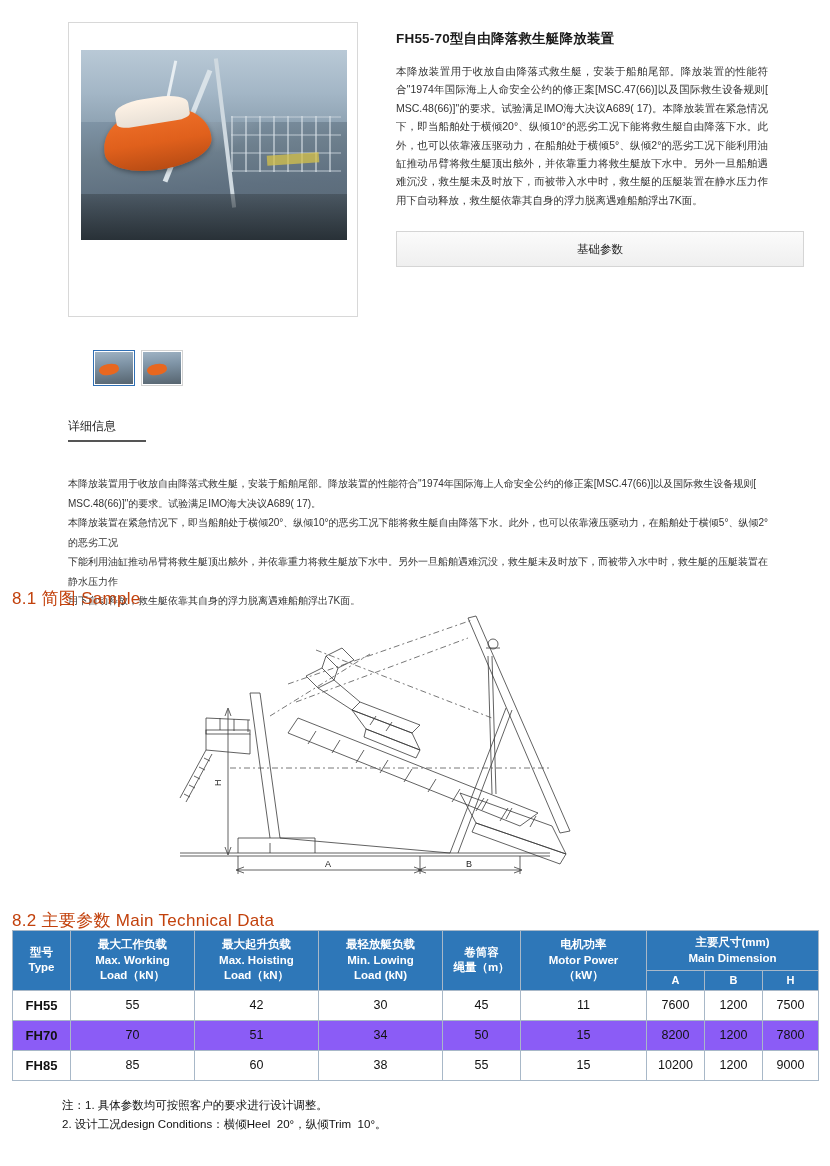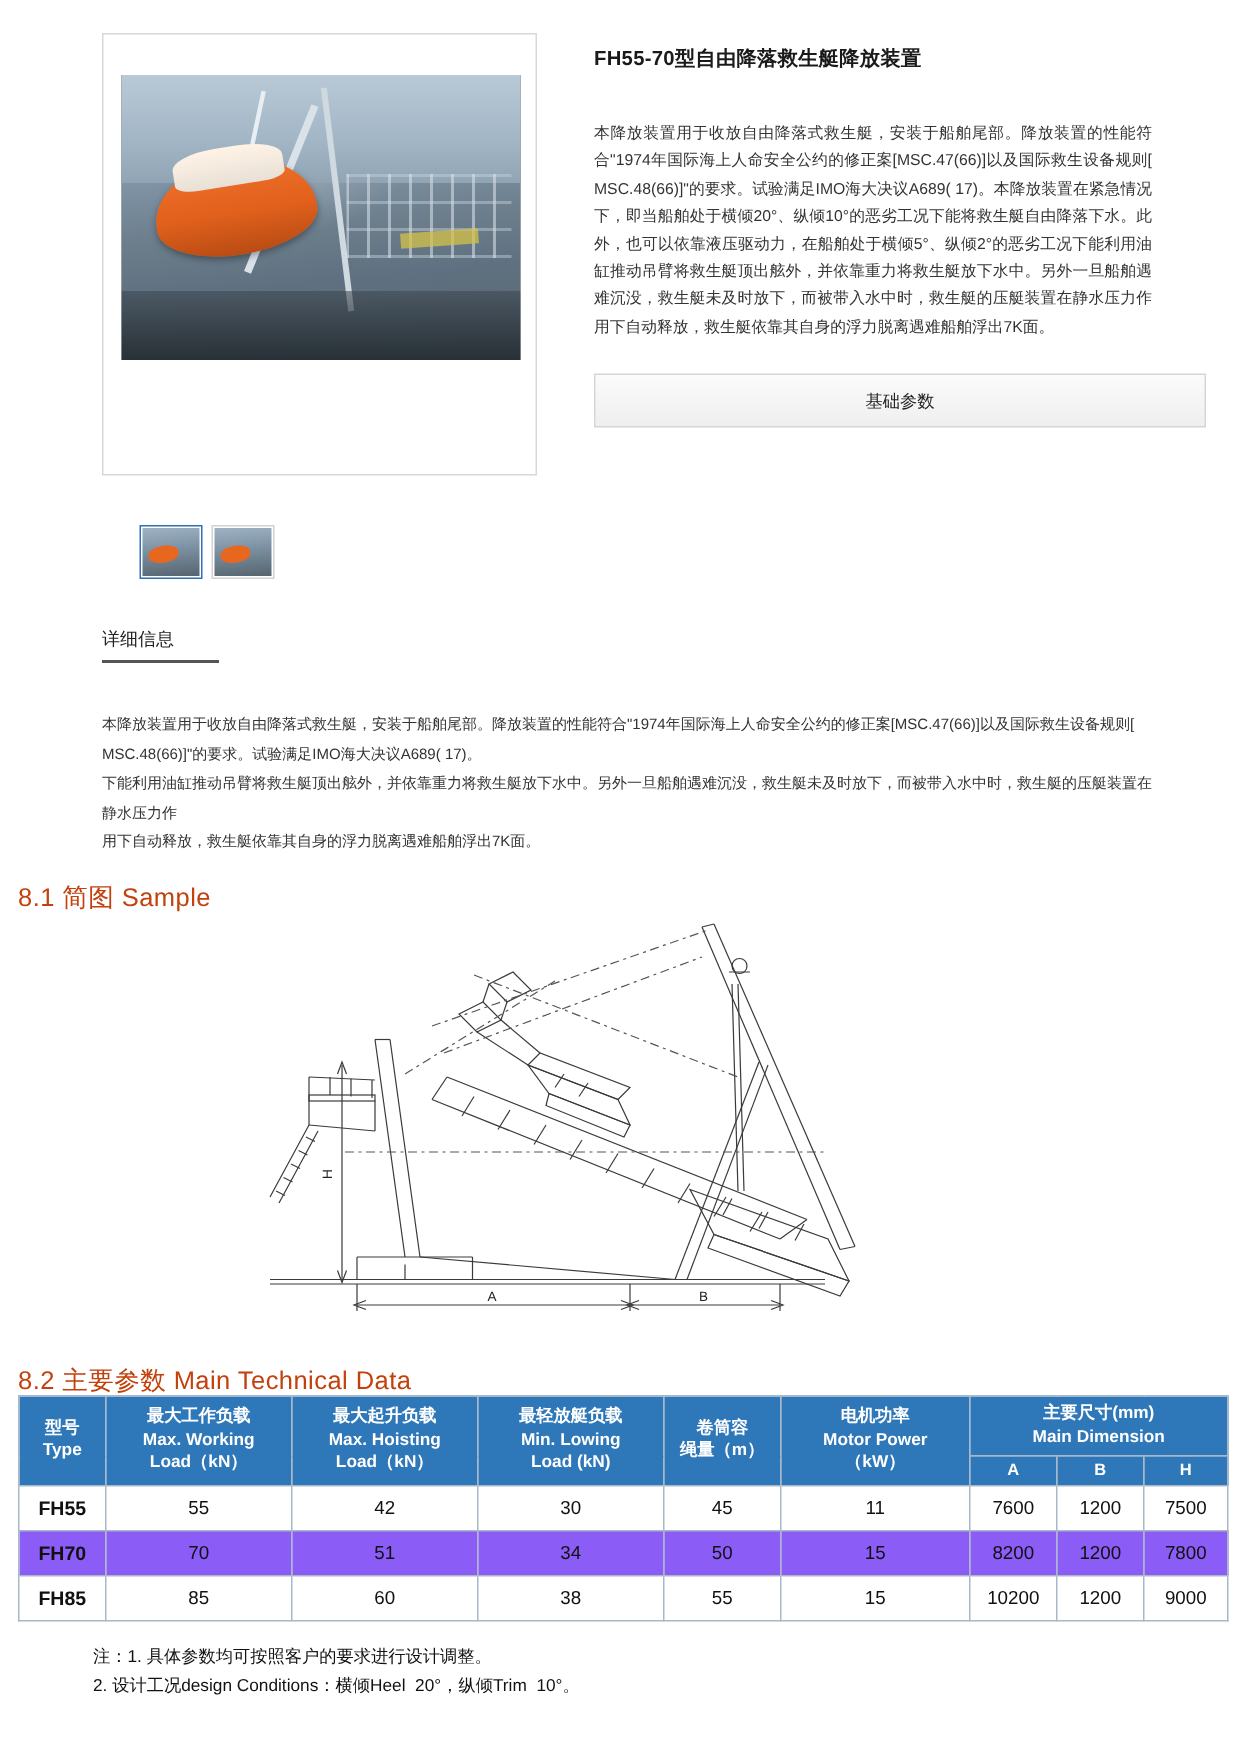--- a/index.html
+++ b/index.html
@@ -131,21 +131,21 @@
   .info-col {
     position: absolute;
     left: 328px;
     top: 8px;
     width: 372px;
   }
   .prod-title {
     font-size: 13.5px;
     font-weight: bold;
     color: #1a1a1a;
-    margin: 0 0 32px 0;
+    margin: 0 0 14px 0;
     letter-spacing: .2px;
   }
   .prod-desc {
     font-size: 10.5px;
     line-height: 1.75;
     color: #333;
     text-align: justify;
     margin: 0;
   }
   .param-btn {
@@ -303,20 +303,21 @@
   </div>
 
   <div class="detail-head">
     <span>详细信息</span>
     <span class="underline"></span>
   </div>
 
   <div class="detail-body">
     <p>本降放装置用于收放自由降落式救生艇，安装于船舶尾部。降放装置的性能符合"1974年国际海上人命安全公约的修正案[MSC.47(66)]以及国际救生设备规则[</p>
     <p>MSC.48(66)]"的要求。试验满足IMO海大决议A689( 17)。</p>
+    <p>本降放装置在紧急情况下，即当船舶处于横倾20°、纵倾10°的恶劣工况下能将救生艇自由降落下水。此外，也可以依靠液压驱动力，在船舶处于横倾5°、纵倾2°的恶劣工况</p>
     <p>下能利用油缸推动吊臂将救生艇顶出舷外，并依靠重力将救生艇放下水中。另外一旦船舶遇难沉没，救生艇未及时放下，而被带入水中时，救生艇的压艇装置在静水压力作</p>
     <p>用下自动释放，救生艇依靠其自身的浮力脱离遇难船舶浮出7K面。</p>
   </div>
 
   <h2 class="sec-title" id="sec81">8.1 简图 Sample</h2>
 
   <div class="drawing">
     <svg width="580" height="285" viewBox="0 0 580 285">
       <g stroke="#3a3a3a" fill="none" stroke-width="0.8">
 

